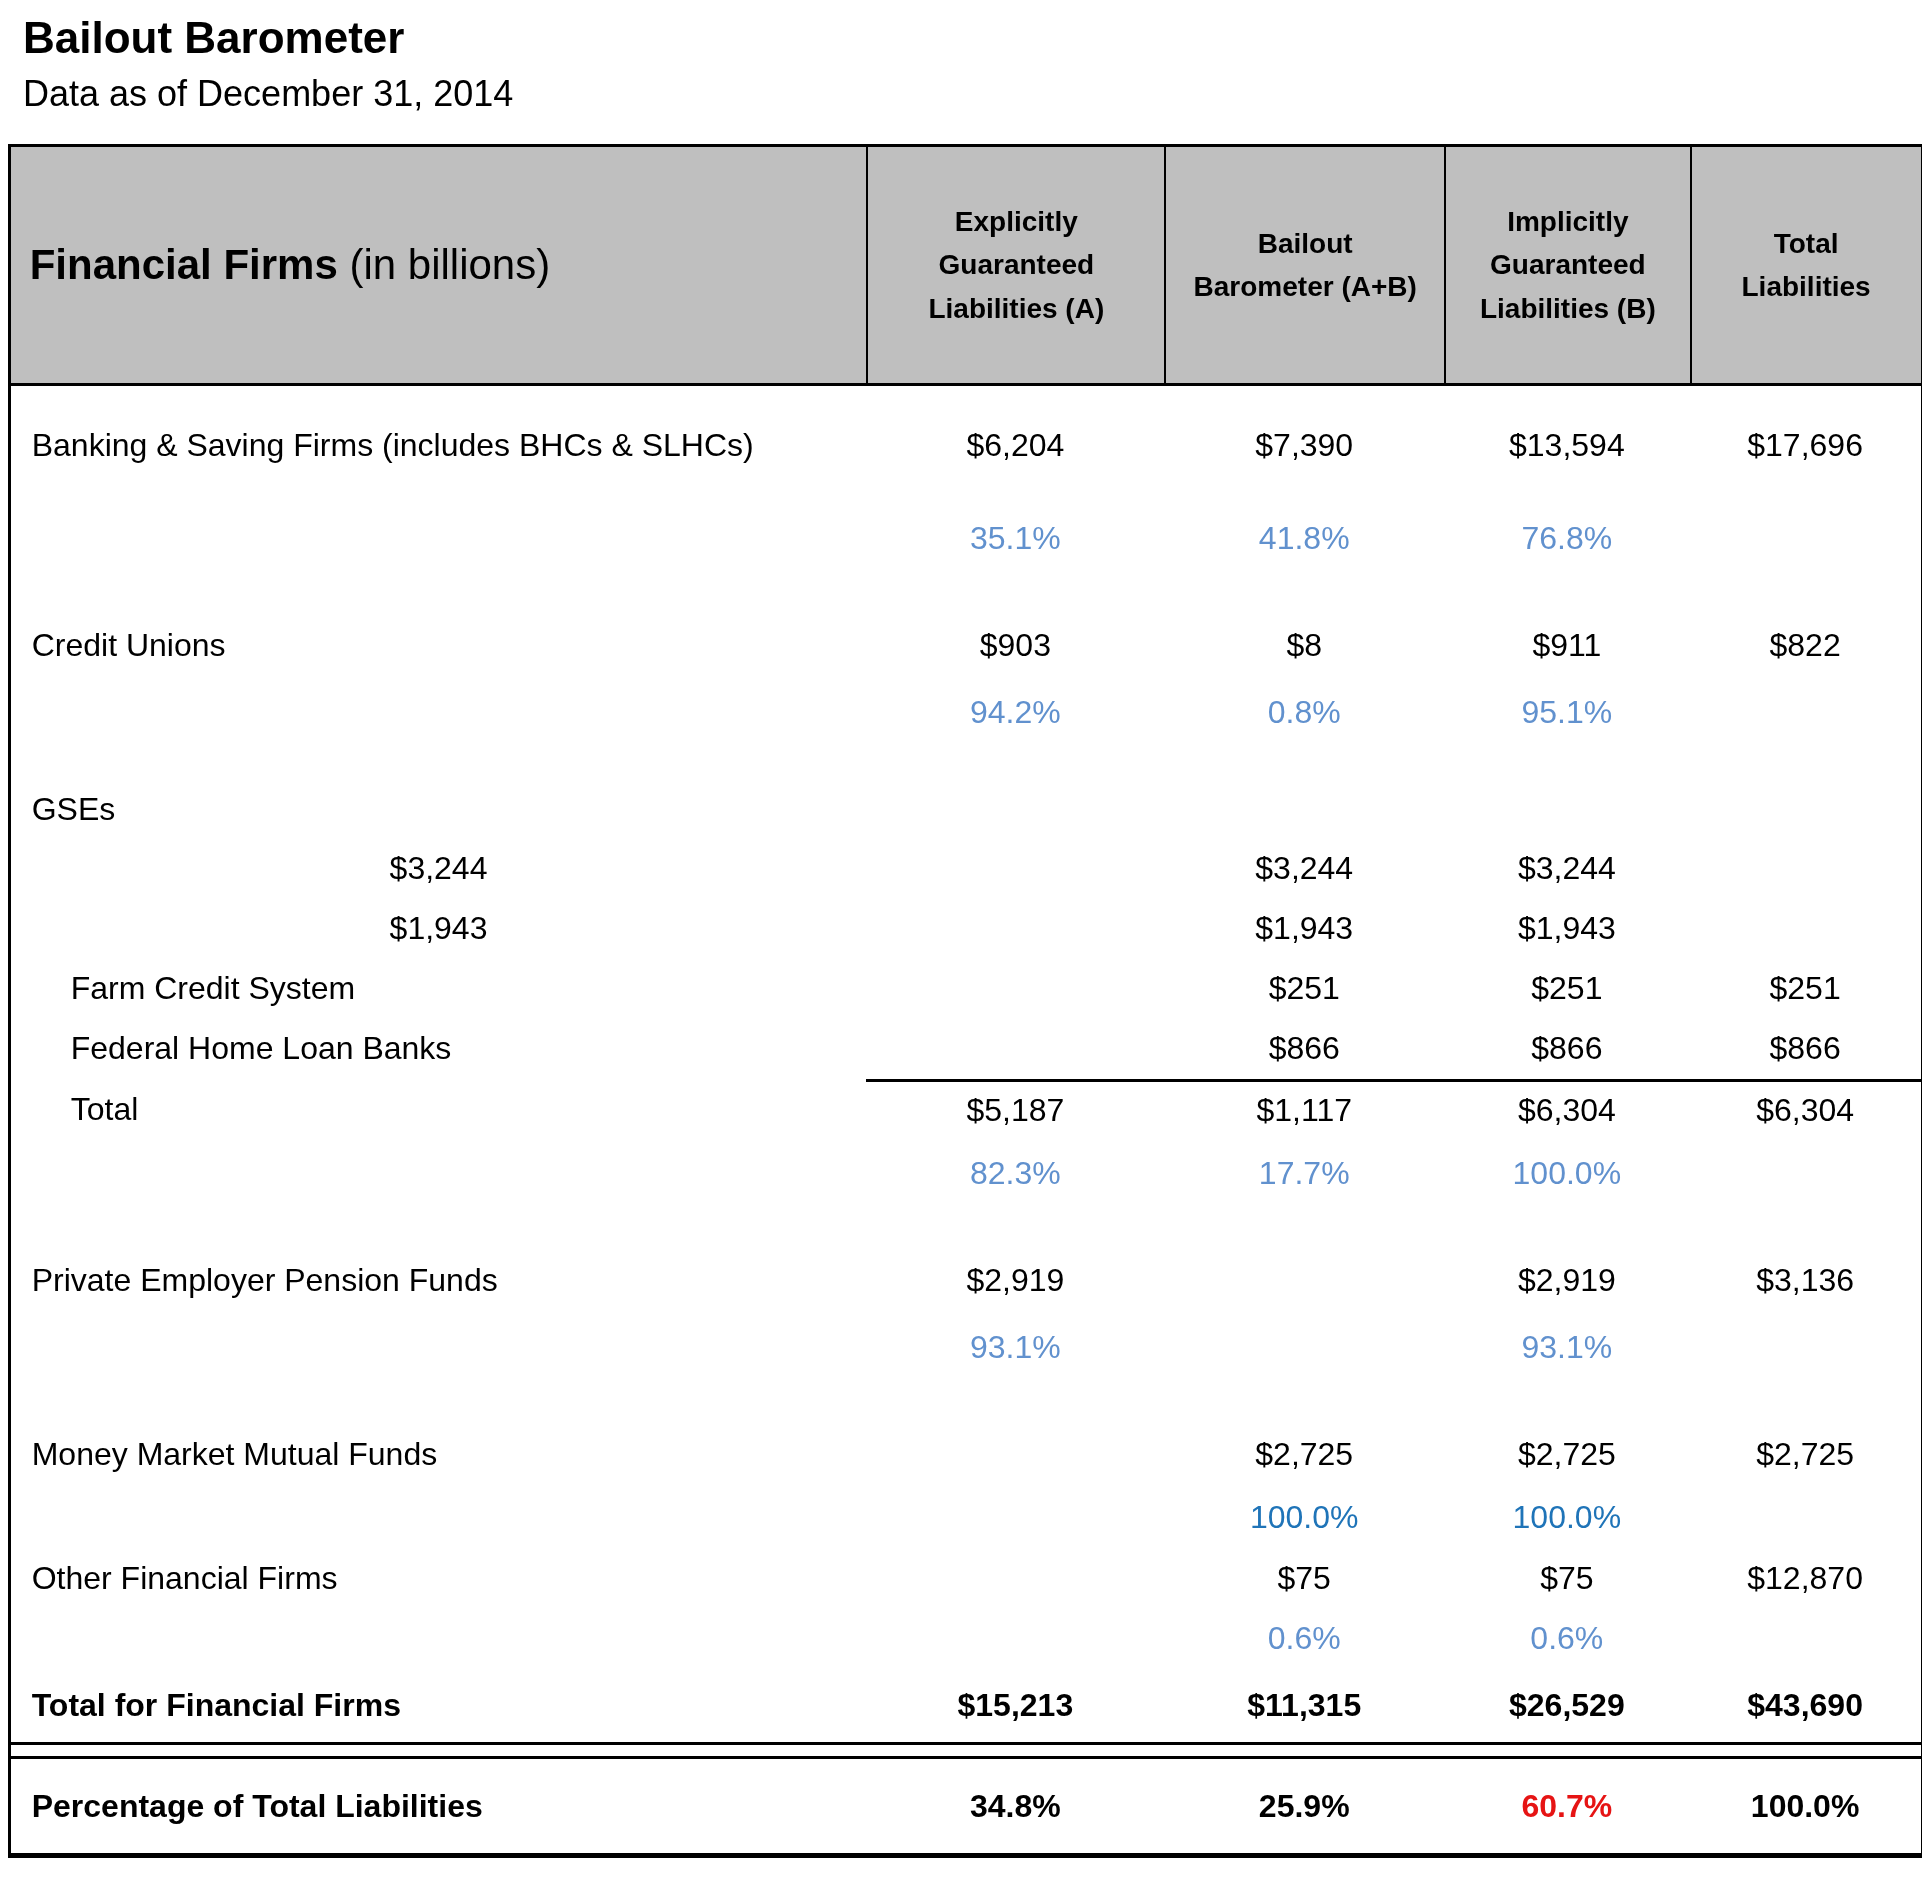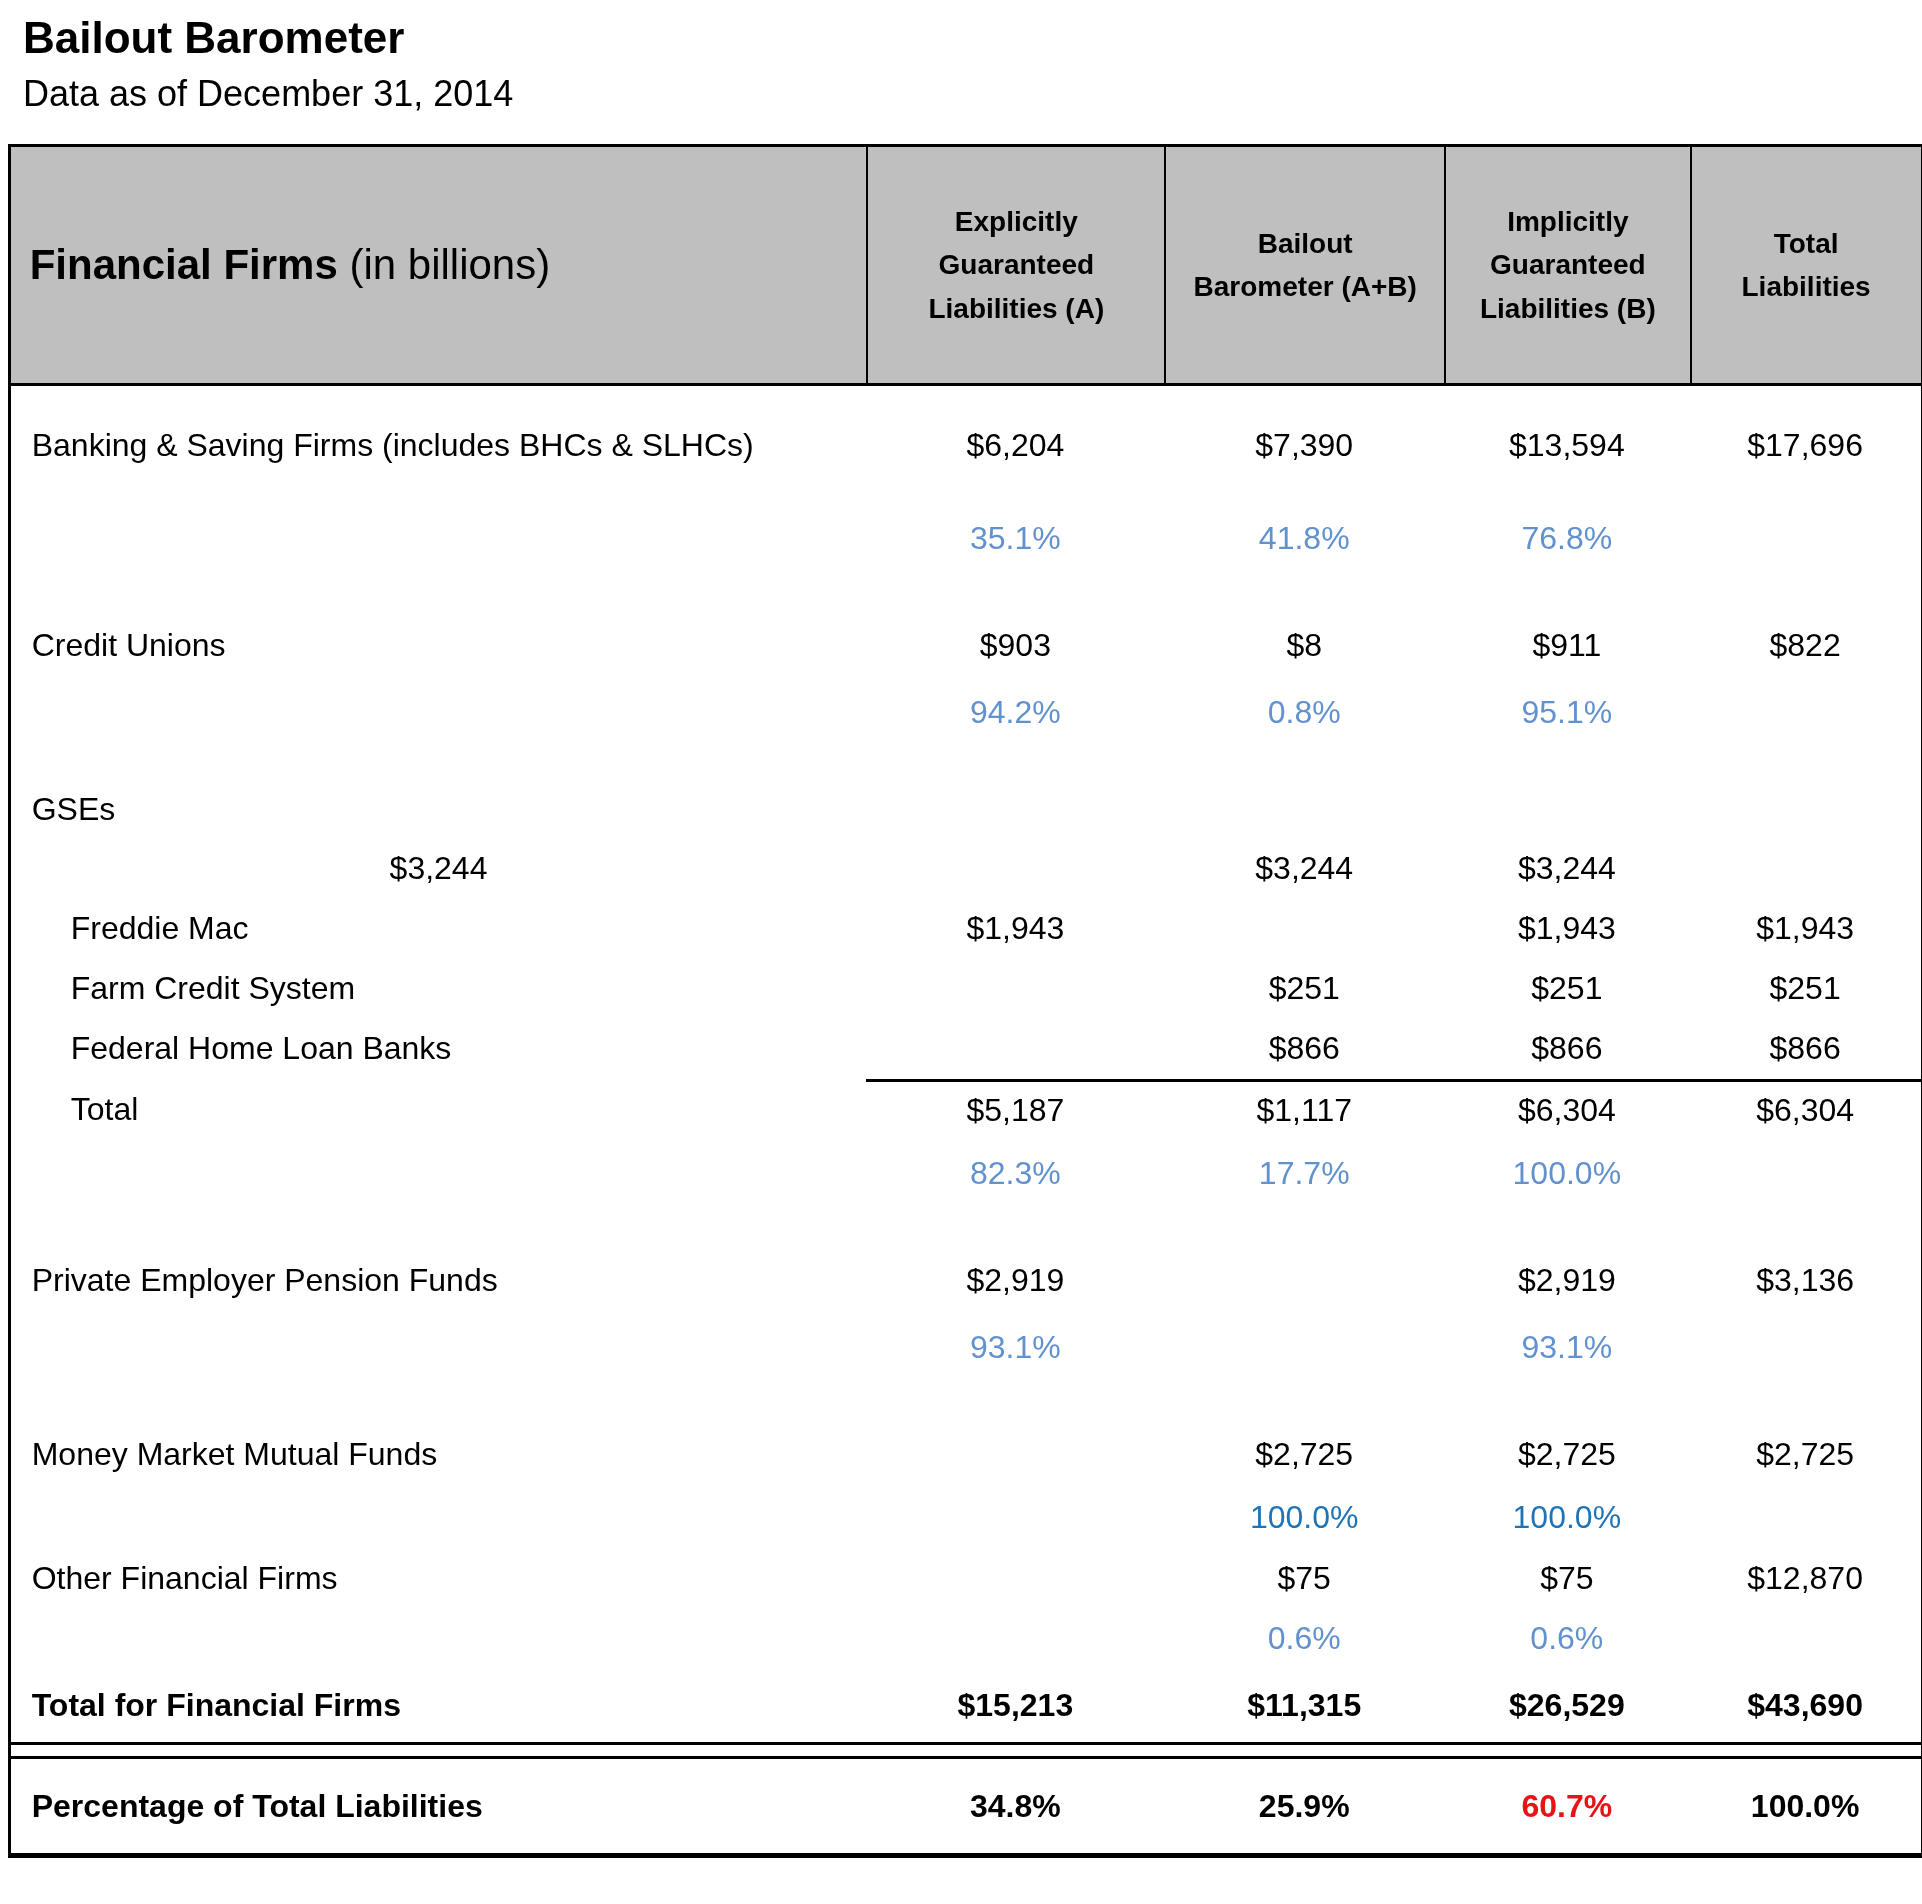--- a/index.html
+++ b/index.html
@@ -140,21 +140,20 @@
     <div class="cell val"></div>
     <div class="cell val"></div>
   </div>
   <div class="row grid5 r-sub indent">
     <div class="cell val">$3,244</div>
     <div class="cell val"></div>
     <div class="cell val">$3,244</div>
     <div class="cell val">$3,244</div>
   </div>
   <div class="row grid5 r-sub indent">
-    <div class="cell lbl">Freddie Mac</div>
     <div class="cell val">$1,943</div>
     <div class="cell val"></div>
     <div class="cell val">$1,943</div>
     <div class="cell val">$1,943</div>
   </div>
   <div class="row grid5 r-sub indent">
     <div class="cell lbl">Farm Credit System</div>
     <div class="cell val"></div>
     <div class="cell val">$251</div>
     <div class="cell val">$251</div>

